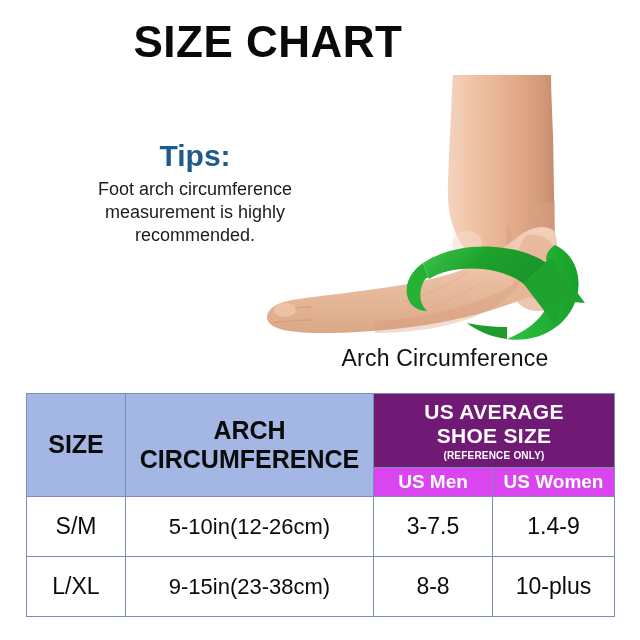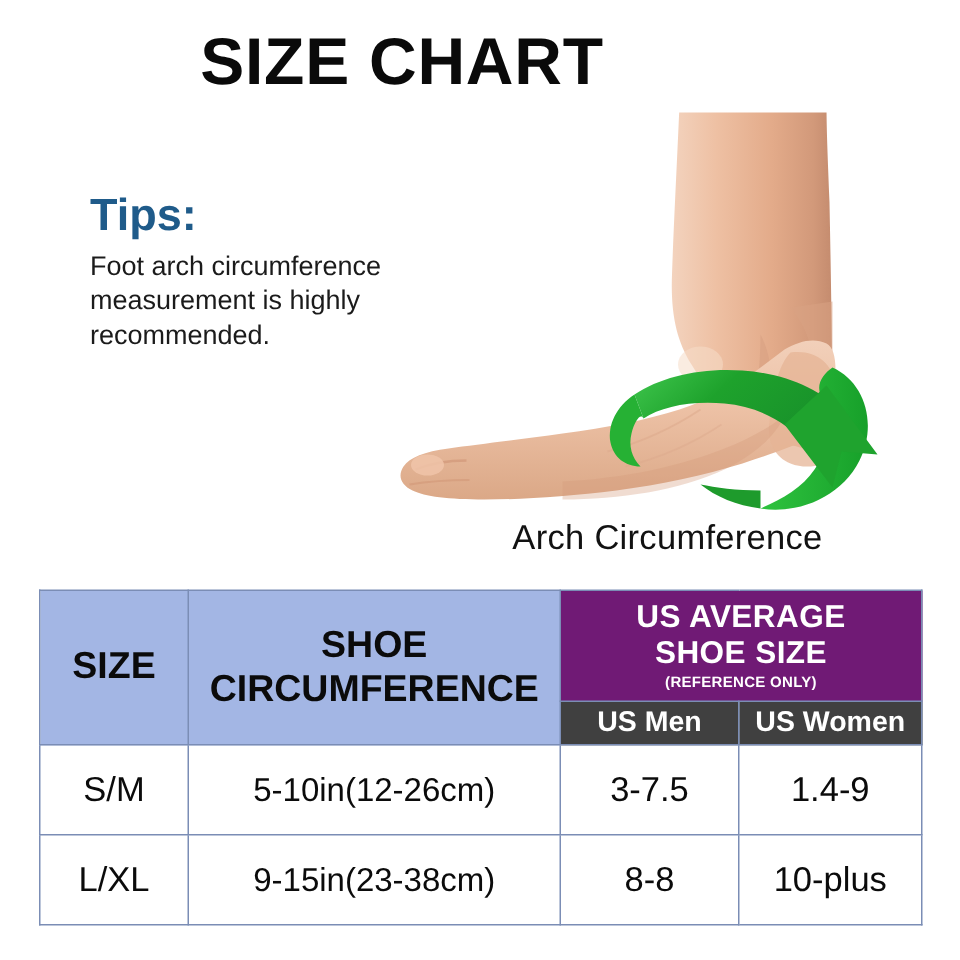--- a/index.html
+++ b/index.html
@@ -28,22 +28,23 @@
     font-size: 44px;
     letter-spacing: 0.5px;
     color: #0a0a0a;
     line-height: 1.1;
   }
 
   
   #tips-block {
     position: absolute;
     left: 60px;
-    top: 128px;
+    top: 140px;
     width: 270px;
+    text-align: center;
   }
   #tips-heading {
     font-family: "Liberation Sans", sans-serif;
     font-weight: bold;
     font-size: 30px;
     color: #1f5b8a;
     line-height: 1.05;
     margin: 0 0 6px 0;
   }
   #tips-body {
@@ -123,21 +124,21 @@
     letter-spacing: 0.3px;
   }
   .hdr-dark-sub {
     font-size: 10px;
     font-weight: bold;
     letter-spacing: 0.2px;
     margin-top: 2px;
     display: block;
   }
   .hdr-dark-col {
-    background: #404040;
+    background: #d946ef;
     color: #ffffff;
     font-size: 19px;
     font-weight: bold;
     height: 28px;
   }
   .data-cell {
     background: #ffffff;
     color: #0b0b0b;
     font-size: 23px;
     font-weight: normal;
@@ -278,21 +279,21 @@
   <colgroup>
     <col class="col-size">
     <col class="col-arch">
     <col class="col-men">
     <col class="col-women">
   </colgroup>
   <thead>
     <tr>
       <th class="hdr-light" rowspan="2">SIZE</th>
       <th class="hdr-light" rowspan="2">
-        <span style="white-space:pre-line;">SHOE
+        <span style="white-space:pre-line;">ARCH
 CIRCUMFERENCE</span>
       </th>
       <th class="hdr-dark" colspan="2">
         <span class="hdr-dark-main">US AVERAGE</span><br>
         <span class="hdr-dark-main">SHOE SIZE</span>
         <span class="hdr-dark-sub">(REFERENCE ONLY)</span>
       </th>
     </tr>
     <tr>
       <th class="hdr-dark-col">US Men</th>

